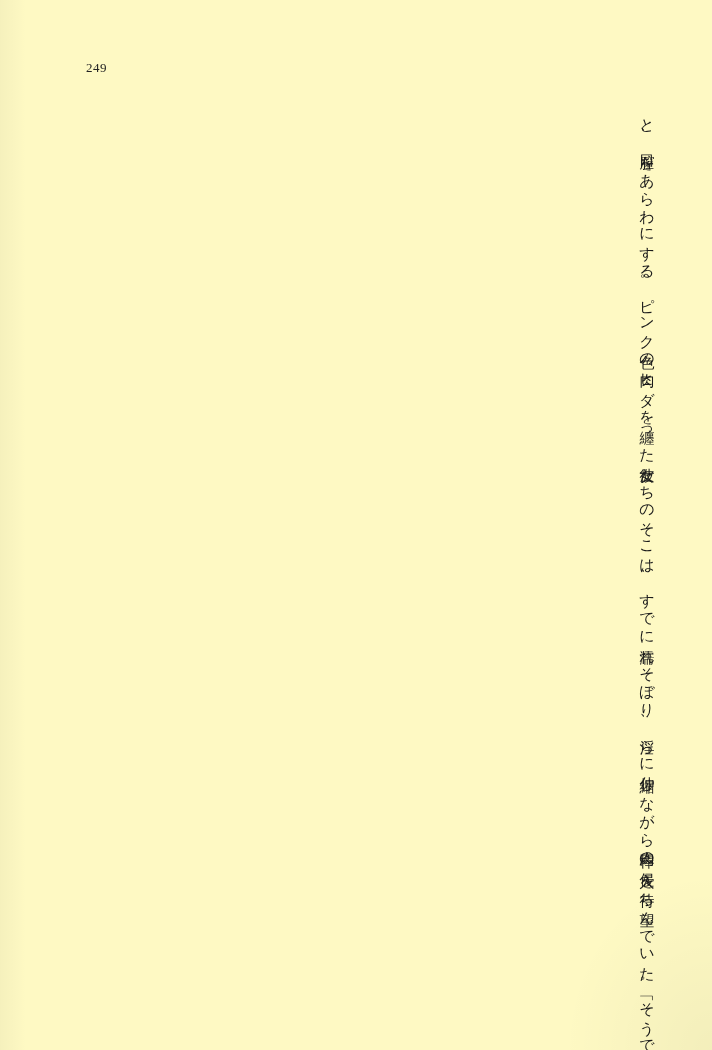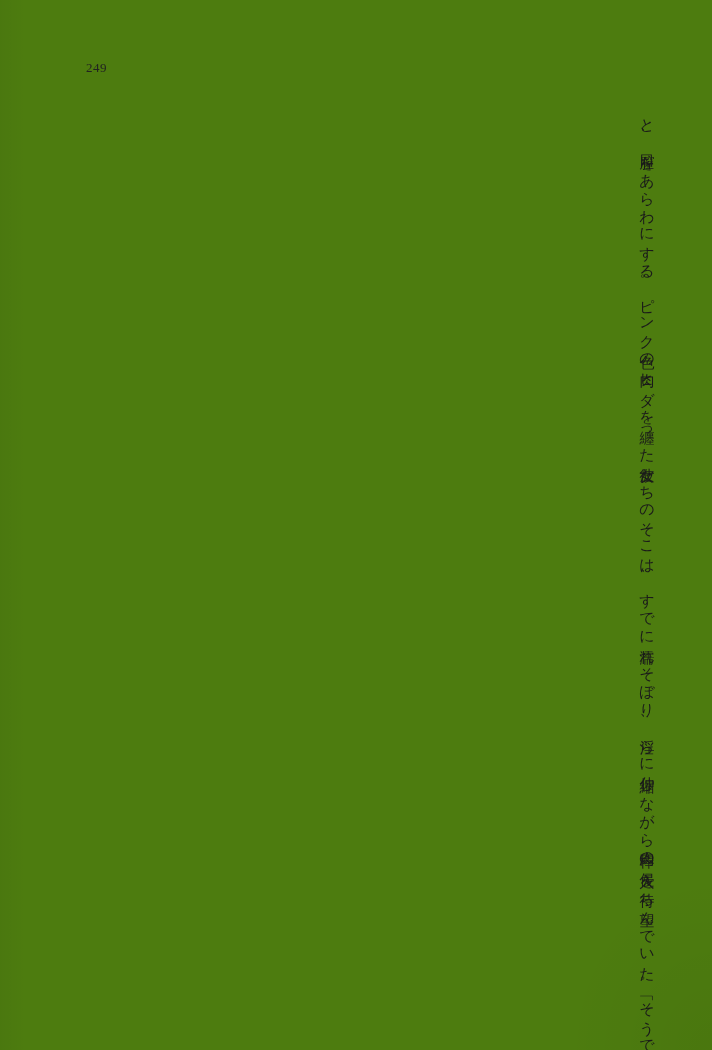--- a/index.html
+++ b/index.html
@@ -7,21 +7,21 @@
     padding: 0;
     background: #ffffff;
   }
   body {
     font-family: "Liberation Serif", "DejaVu Serif", serif;
   }
   .page {
     position: relative;
     width: 712px;
     height: 1050px;
-    background: #4d7c0f;
+    background: #fef9c3;
     overflow: hidden;
   }
   .page-number {
     position: absolute;
     top: 60px;
     left: 86px;
     font-size: 13px;
     color: #222222;
     letter-spacing: 0.5px;
     font-family: "Liberation Serif", "DejaVu Serif", serif;

